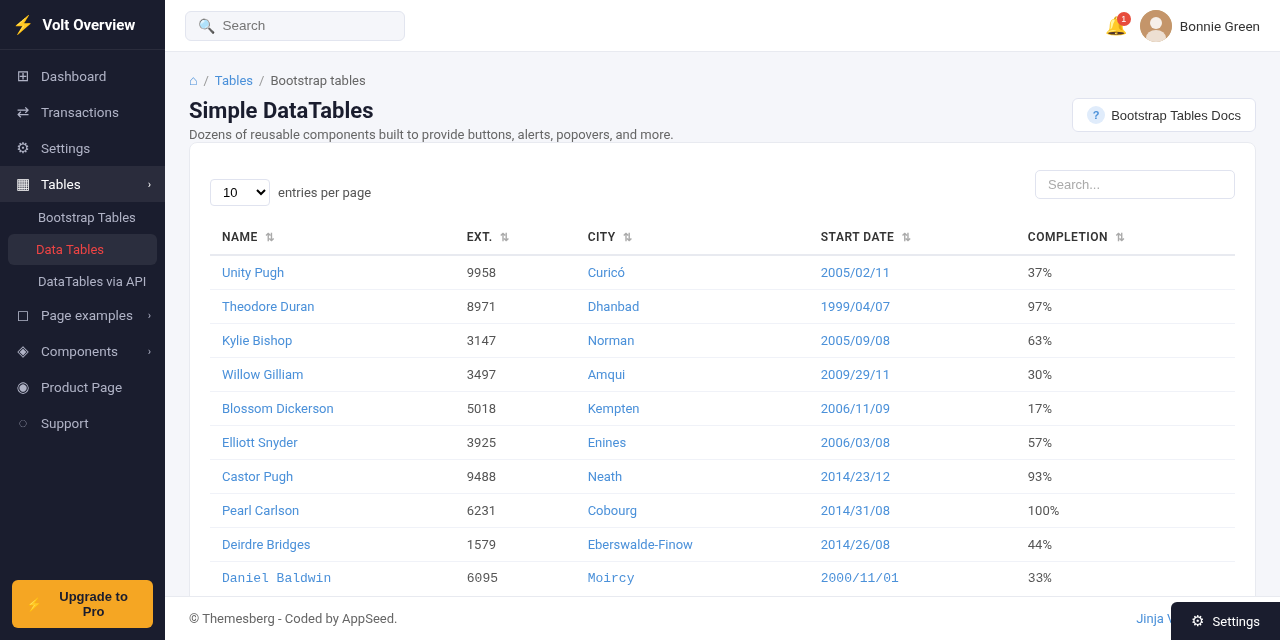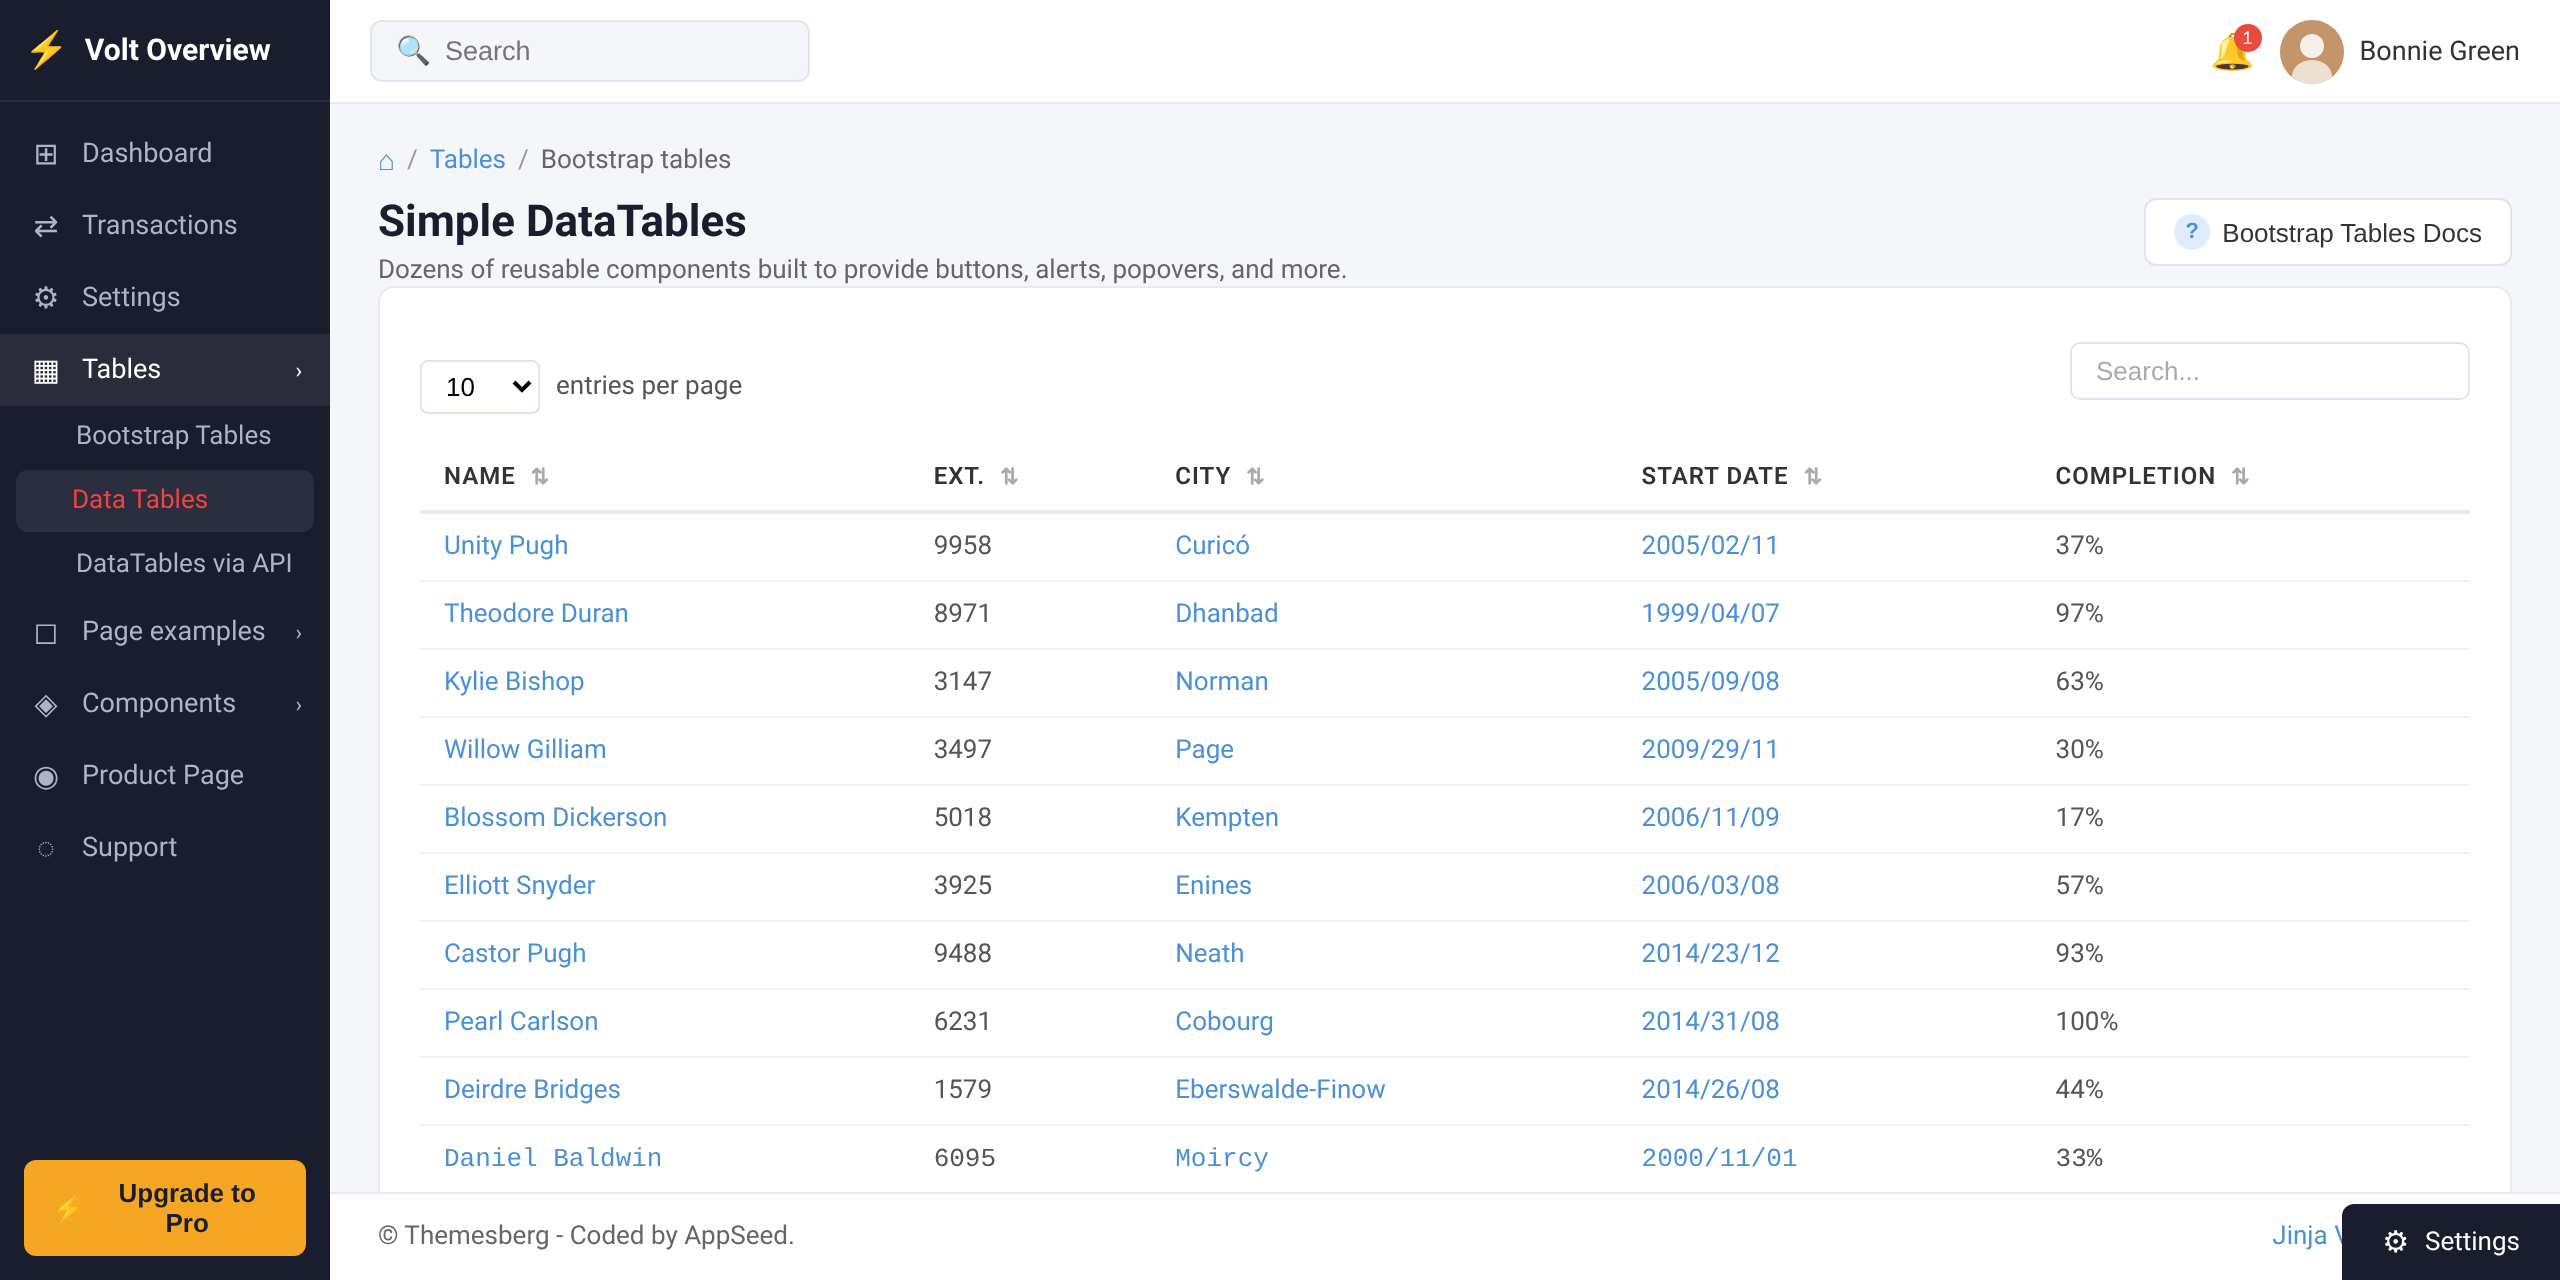--- a/index.html
+++ b/index.html
@@ -231,21 +231,21 @@
             <tr>
       <td class="link-cell">Kylie Bishop</td>
       <td>3147</td>
       <td class="link-cell">Norman</td>
       <td class="link-cell">2005/09/08</td>
       <td>63%</td>
     </tr>
             <tr>
       <td class="link-cell">Willow Gilliam</td>
       <td>3497</td>
-      <td class="link-cell">Page</td>
+      <td class="link-cell">Amqui</td>
       <td class="link-cell">2009/29/11</td>
       <td>30%</td>
     </tr>
             <tr>
       <td class="link-cell">Blossom Dickerson</td>
       <td>5018</td>
       <td class="link-cell">Kempten</td>
       <td class="link-cell">2006/11/09</td>
       <td>17%</td>
     </tr>

